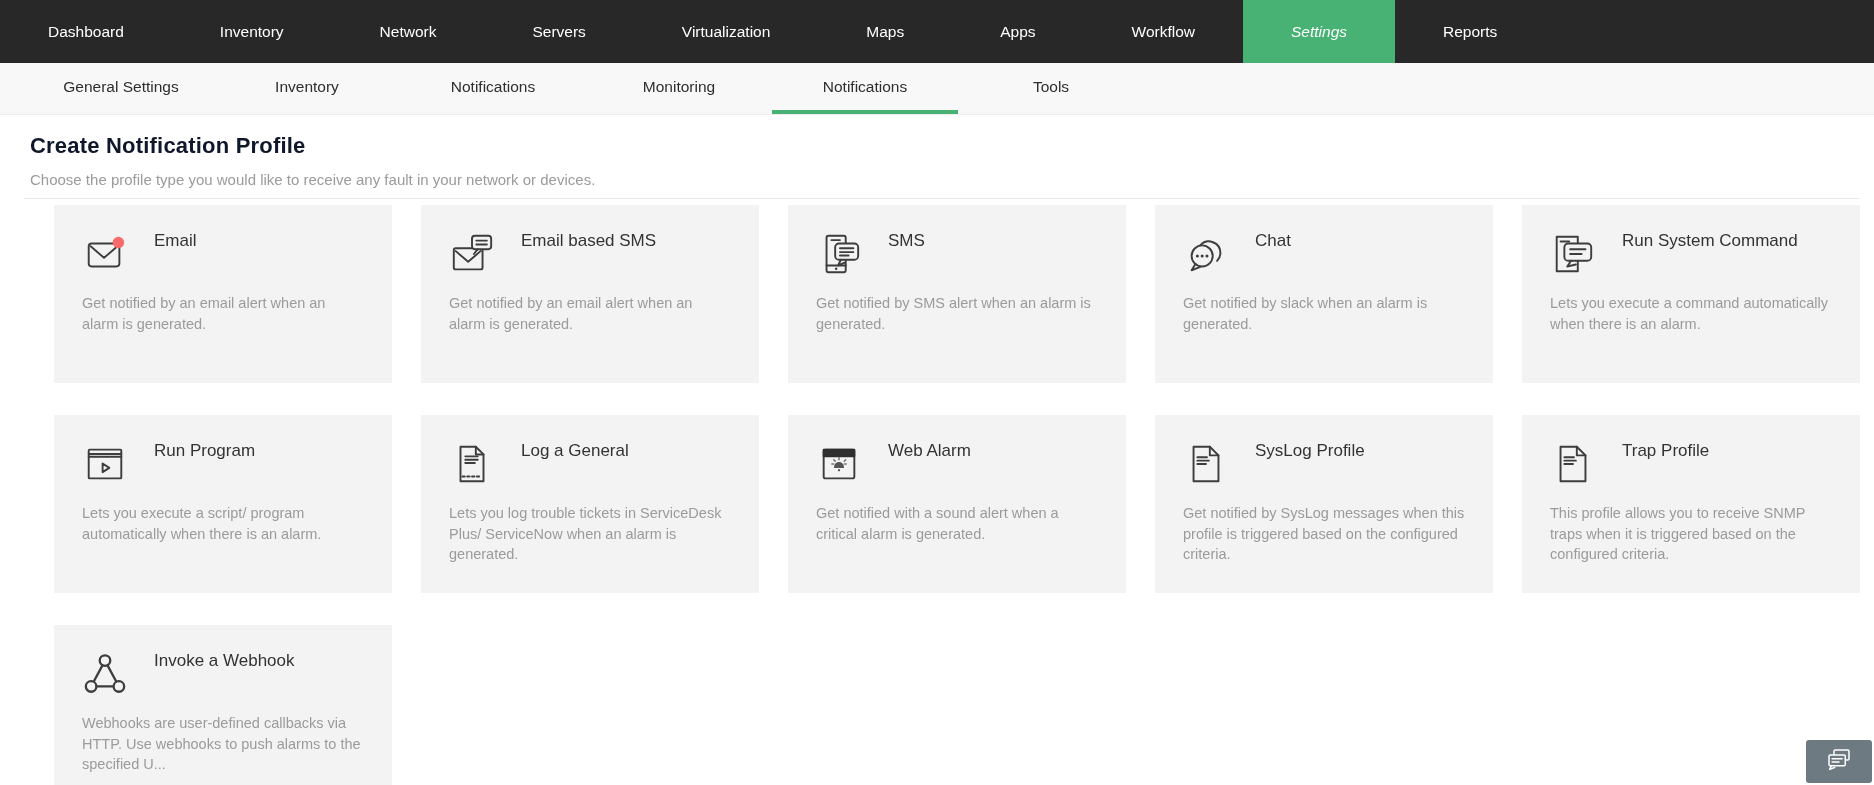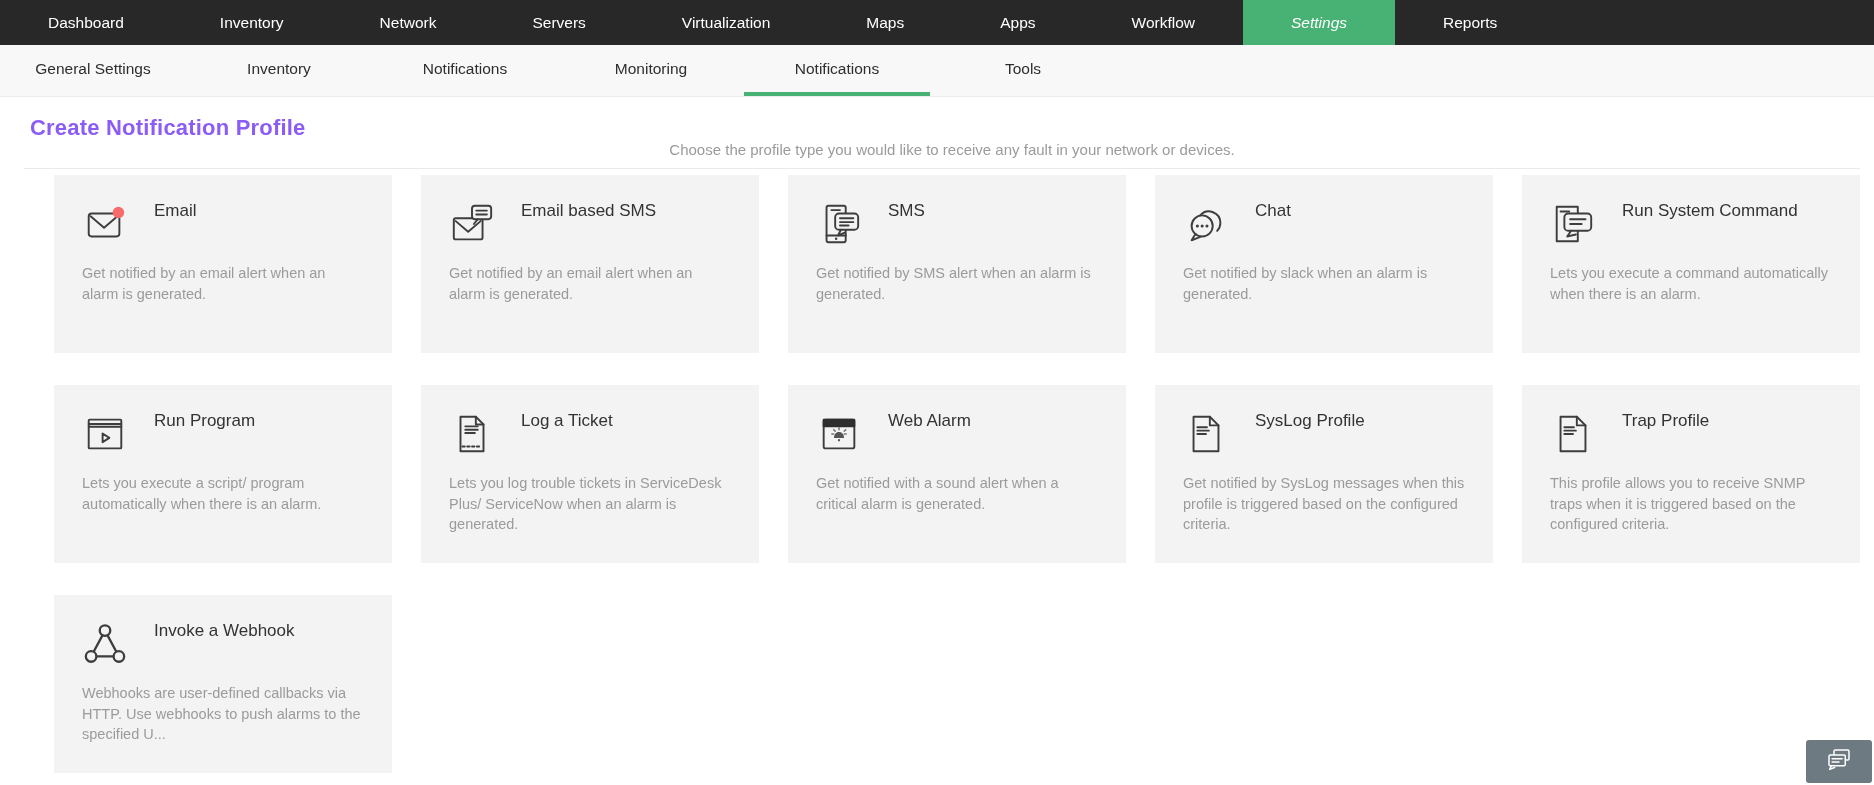--- a/index.html
+++ b/index.html
@@ -5,21 +5,21 @@
   * { box-sizing: border-box; }
   html, body {
     margin: 0; padding: 0;
     width: 1874px; height: 785px;
     overflow: hidden;
     background: #ffffff;
     font-family: "Liberation Sans", sans-serif;
   }
   
   .topnav {
-    height: 45px;
+    height: 63px;
     background: var(--topnav-bg, #282828);
     display: flex;
     align-items: stretch;
   }
   .topnav .nav-item {
     color: #fff;
     font-size: 15.5px;
     display: flex;
     align-items: center;
     padding: 0 48px;
@@ -27,45 +27,46 @@
     cursor: pointer;
   }
   .topnav .nav-item.active { background: var(--accent-green, #47b274); font-style: italic; }
 
   
   .subnav {
     height: 52px;
     background: #f8f8f8;
     border-bottom: 1px solid #ececec;
     display: flex;
+    padding-left: 28px;
   }
   .subnav .tab {
     width: 186px;
     text-align: center;
     font-size: 15.5px;
     color: #2e2e2e;
     line-height: 48px;
     border-bottom: 4px solid transparent;
     white-space: nowrap;
     cursor: pointer;
   }
   .subnav .tab.active { border-bottom-color: var(--accent-green, #47b274); }
 
   
   .content { padding: 18px 0 0 30px; }
   .page-title {
     font-size: 22px;
     font-weight: bold;
-    color: #8b5cf6;
+    color: #0f172a;
     letter-spacing: .2px;
   }
   .page-subtitle {
+    margin-top: 12px;
     font-size: 15px;
     color: #9b9b9b;
-    text-align: center;
   }
 
   
   .cards-area {
     margin: 10px 14px 0 -6px;
     border-top: 1px solid #eaeaea;
     padding: 6px 0 0 30px;
   }
   .cards-grid {
     display: grid;
@@ -269,21 +270,21 @@
         <div class="card">
           <div class="card-head">
             <span class="card-icon">
     <svg viewBox="0 0 48 48" fill="none" stroke="#3d3d3d" stroke-width="2" stroke-linecap="round" stroke-linejoin="round">
       <path d="M12 6 h16 l8 8 v28 h-24 z"></path>
       <path d="M28 6 v8 h8"></path>
       <path d="M17 16 h13 M17 19.5 h13 M17 23 h10"></path>
       <path d="M14 37 h18" stroke-dasharray="2.5 2.5"></path>
     </svg>
   </span>
-            <span class="card-title">Log a Ticket</span>
+            <span class="card-title">Log a General</span>
           </div>
           <p class="card-desc">Lets you log trouble tickets in ServiceDesk Plus/ ServiceNow when an alarm is generated.</p>
         </div>
         <div class="card">
           <div class="card-head">
             <span class="card-icon">
     <svg viewBox="0 0 48 48" fill="none" stroke="#3d3d3d" stroke-width="2" stroke-linecap="round" stroke-linejoin="round">
       <rect x="8" y="9" width="32" height="30" rx="2"></rect>
       <rect x="8" y="9" width="32" height="7" fill="#2f2f2f" stroke="#2f2f2f"></rect>
       <path d="M24 22 c-3.4 0 -5.2 2.6 -5.2 6.2 h10.4 c0 -3.6 -1.8 -6.2 -5.2 -6.2 z" fill="#555555" stroke="none"></path>

